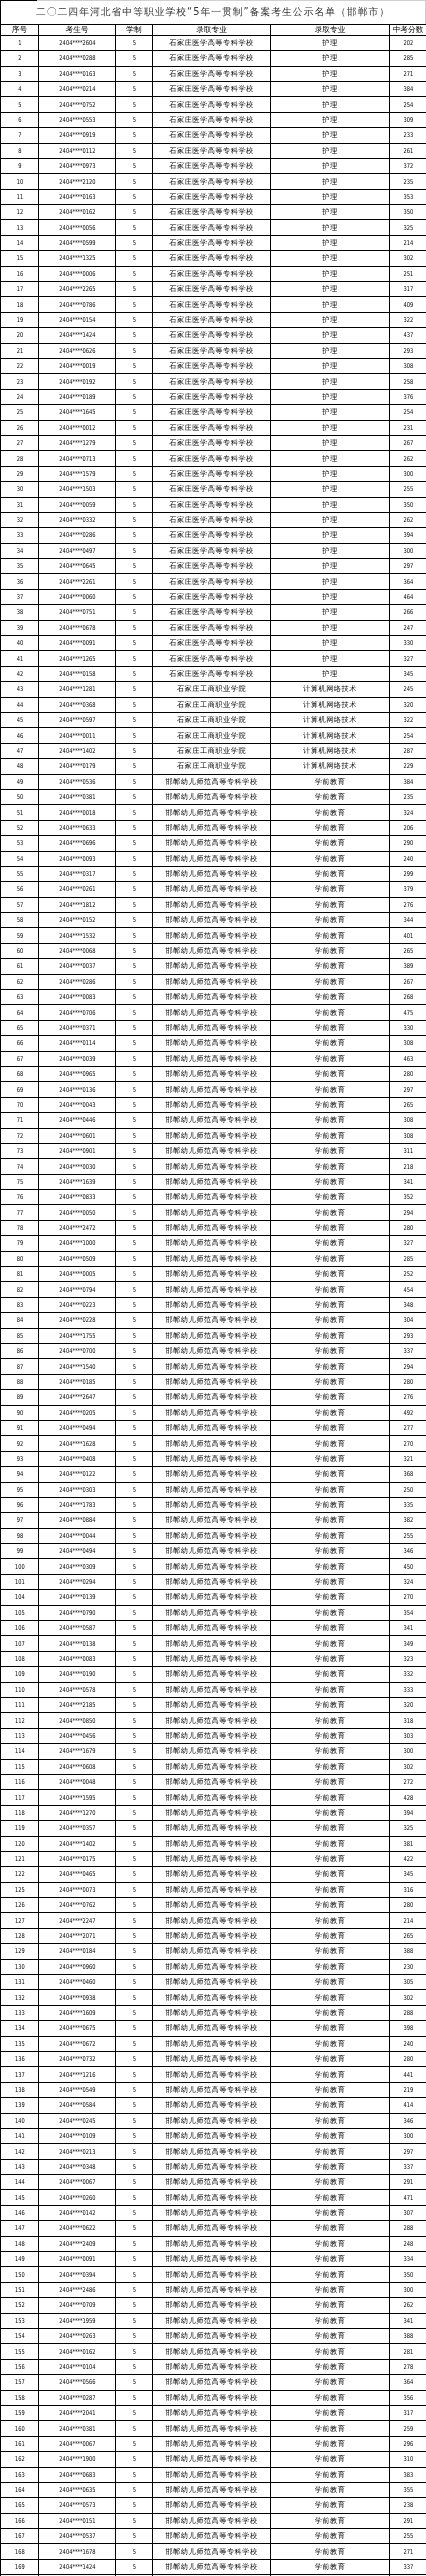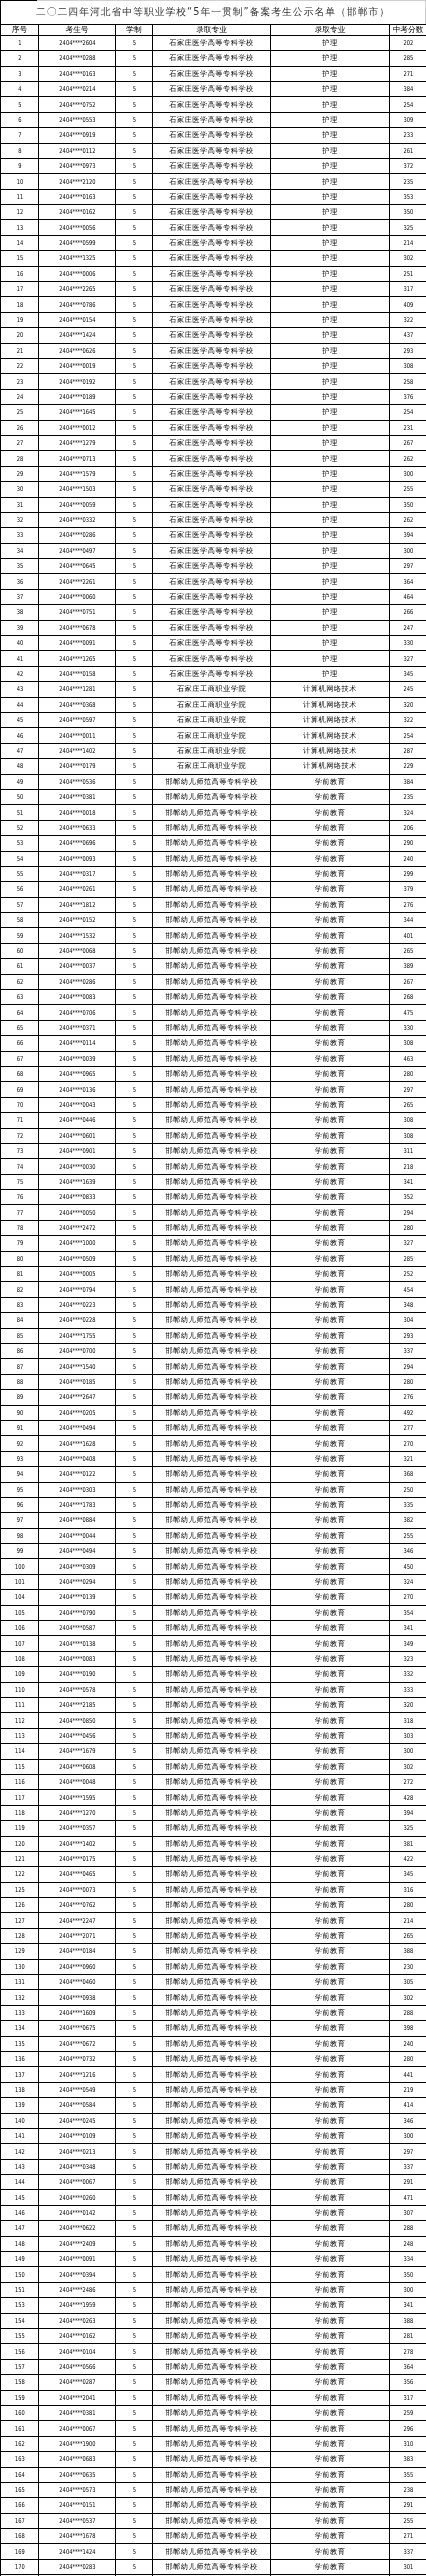--- a/index.html
+++ b/index.html
@@ -1222,20 +1222,28 @@
         </tr>
         <tr>
           <td class="num">151</td>
           <td class="num">2404****2486</td>
           <td class="num">5</td>
           <td class="cn">邯郸幼儿师范高等专科学校</td>
           <td class="cn">学前教育</td>
           <td class="num">300</td>
         </tr>
         <tr>
+          <td class="num">152</td>
+          <td class="num">2404****0709</td>
+          <td class="num">5</td>
+          <td class="cn">邯郸幼儿师范高等专科学校</td>
+          <td class="cn">学前教育</td>
+          <td class="num">262</td>
+        </tr>
+        <tr>
           <td class="num">153</td>
           <td class="num">2404****1959</td>
           <td class="num">5</td>
           <td class="cn">邯郸幼儿师范高等专科学校</td>
           <td class="cn">学前教育</td>
           <td class="num">341</td>
         </tr>
         <tr>
           <td class="num">154</td>
           <td class="num">2404****0263</td>

